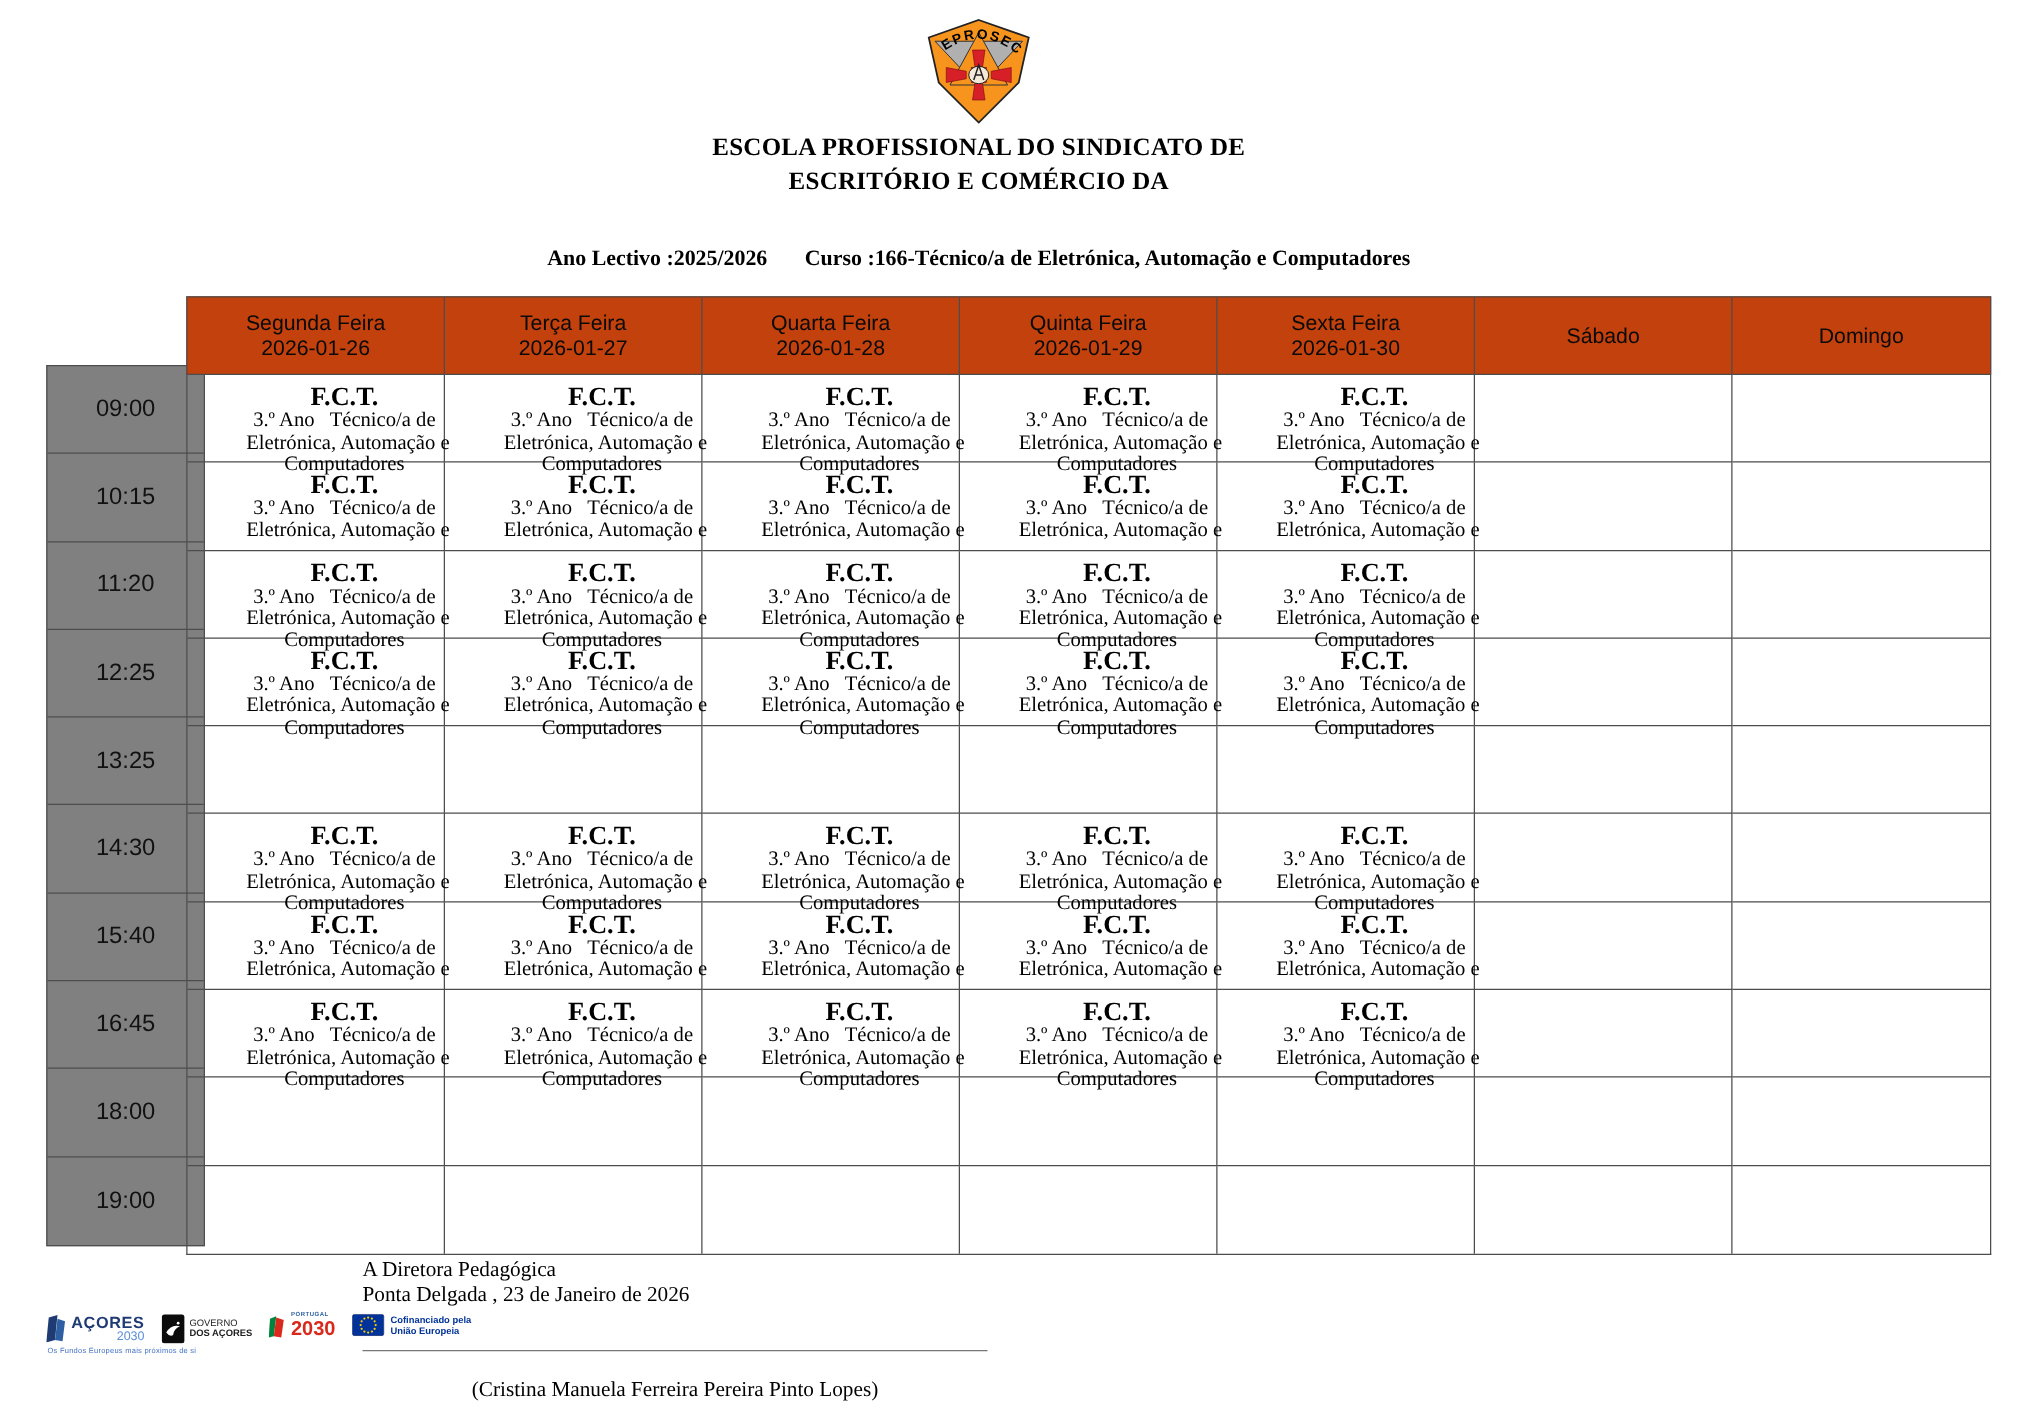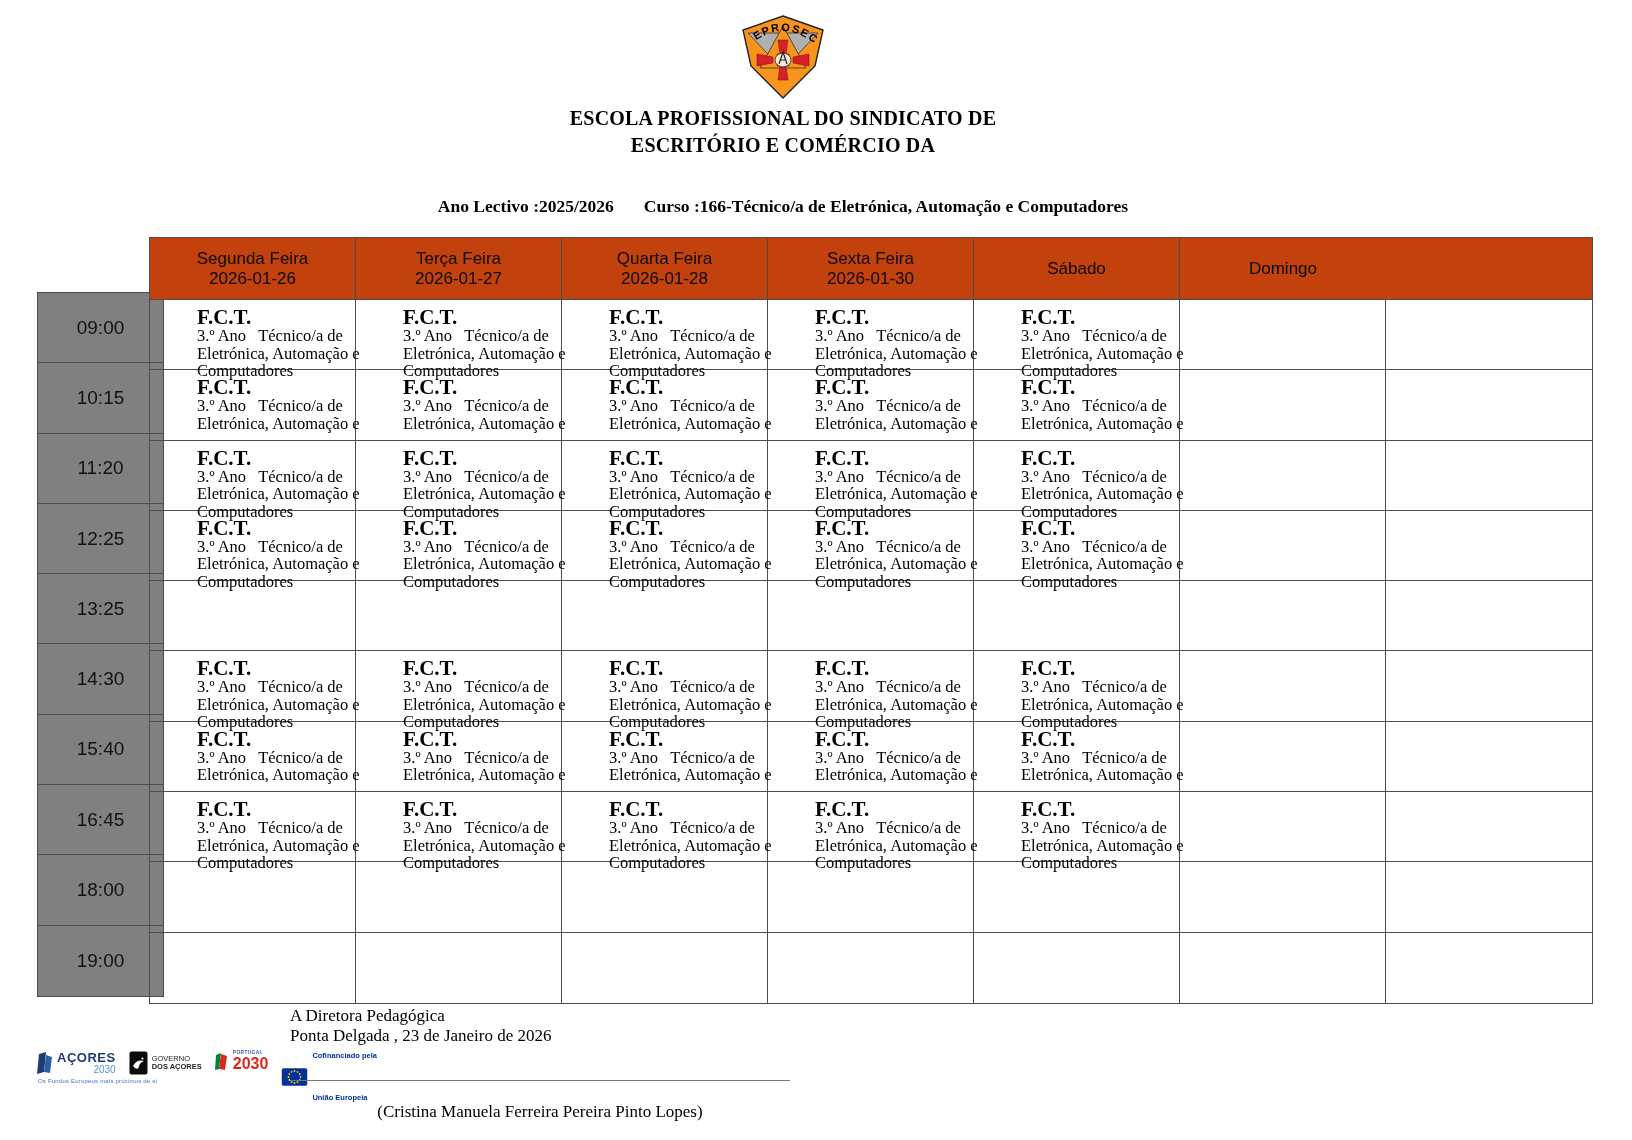--- a/index.html
+++ b/index.html
@@ -38,39 +38,39 @@
     font-family:"Liberation Sans", sans-serif;font-size:17px;line-height:19.5px;color:#0a0a0a;
   }
   .day-header-cell:last-child{border-right:none;}
   .body-grid{
     display:grid;grid-template-columns:repeat(7,1fr);grid-auto-rows:70.3px;box-sizing:border-box;
     border:1.5px solid #4d4d4d;border-top:none;
   }
   .day-cell{box-sizing:border-box;position:relative;border-right:1.5px solid #4d4d4d;border-bottom:1.5px solid #4d4d4d;}
   .day-cell:nth-child(7n){border-right:none;}
   .day-cell:nth-child(n+64){border-bottom:none;}
-  .lesson{position:absolute;top:7px;left:1px;right:1px;text-align:left;z-index:2;margin-left:46px;}
+  .lesson{position:absolute;top:7px;left:1px;right:1px;text-align:center;z-index:2;margin-left:46px;}
   .lesson-title{font-size:21px;font-weight:bold;line-height:20px;}
   .lesson-line{font-size:16.5px;line-height:17.5px;white-space:pre;}
   
   .footer-row{
     position:absolute;left:290px;right:42px;top:1006px;
     display:flex;justify-content:space-between;font-size:17px;flex-direction:column;
   }
   .logos{position:absolute;left:37px;top:1051px;display:flex;align-items:flex-start;gap:13px;}
   .logo-item{display:flex;align-items:center;gap:4px;}
   .acores-text{display:flex;flex-direction:column;line-height:1;}
   .acores-name{font-family:"Liberation Sans", sans-serif;font-weight:bold;font-size:13px;color:#1F3B73;letter-spacing:.5px;}
   .acores-year{font-family:"Liberation Sans", sans-serif;font-size:10px;color:#5B8FD4;text-align:right;margin-top:1px;}
   .gov-text{display:flex;flex-direction:column;font-family:"Liberation Sans", sans-serif;font-size:7.5px;line-height:8.5px;color:#222;}
   .gov-text .b{font-weight:bold;}
   .pt-text{display:flex;flex-direction:column;line-height:1;font-family:"Liberation Sans", sans-serif;}
   .pt-name{font-size:4.8px;color:#2E5FA3;font-weight:bold;letter-spacing:.4px;}
   .pt-year{font-size:16px;font-weight:bold;color:#DA291C;line-height:15px;}
-  .eu-text{display:flex;flex-direction:column;font-family:"Liberation Sans", sans-serif;font-size:7.5px;line-height:9px;font-weight:bold;color:#003399;gap:33px;}
+  .eu-text{display:flex;flex-direction:column;font-family:"Liberation Sans", sans-serif;font-size:7.5px;line-height:9px;font-weight:bold;color:#003399;}
   .funds-caption{
     position:absolute;left:38px;top:1078px;
     font-family:"Liberation Sans", sans-serif;font-size:6px;color:#4472C4;letter-spacing:.2px;
   }
   .sig-line{position:absolute;left:290px;top:1080px;width:500px;border-top:1px solid #777;}
   .sig-name{position:absolute;left:290px;top:1102px;width:500px;text-align:center;font-size:17px;}
 </style>
 </head>
 <body>
 
@@ -121,20 +121,24 @@
         <div class="day-name">Segunda Feira</div>
         <div class="day-date">2026-01-26</div>
       </div>
       <div class="day-header-cell">
         <div class="day-name">Terça Feira</div>
         <div class="day-date">2026-01-27</div>
       </div>
       <div class="day-header-cell">
         <div class="day-name">Quarta Feira</div>
         <div class="day-date">2026-01-28</div>
+      </div>
+      <div class="day-header-cell">
+        <div class="day-name">Quinta Feira</div>
+        <div class="day-date">2026-01-29</div>
       </div>
       <div class="day-header-cell">
         <div class="day-name">Sexta Feira</div>
         <div class="day-date">2026-01-30</div>
       </div>
       <div class="day-header-cell">
         <div class="day-name">Sábado</div>
       </div>
       <div class="day-header-cell">
         <div class="day-name">Domingo</div>

